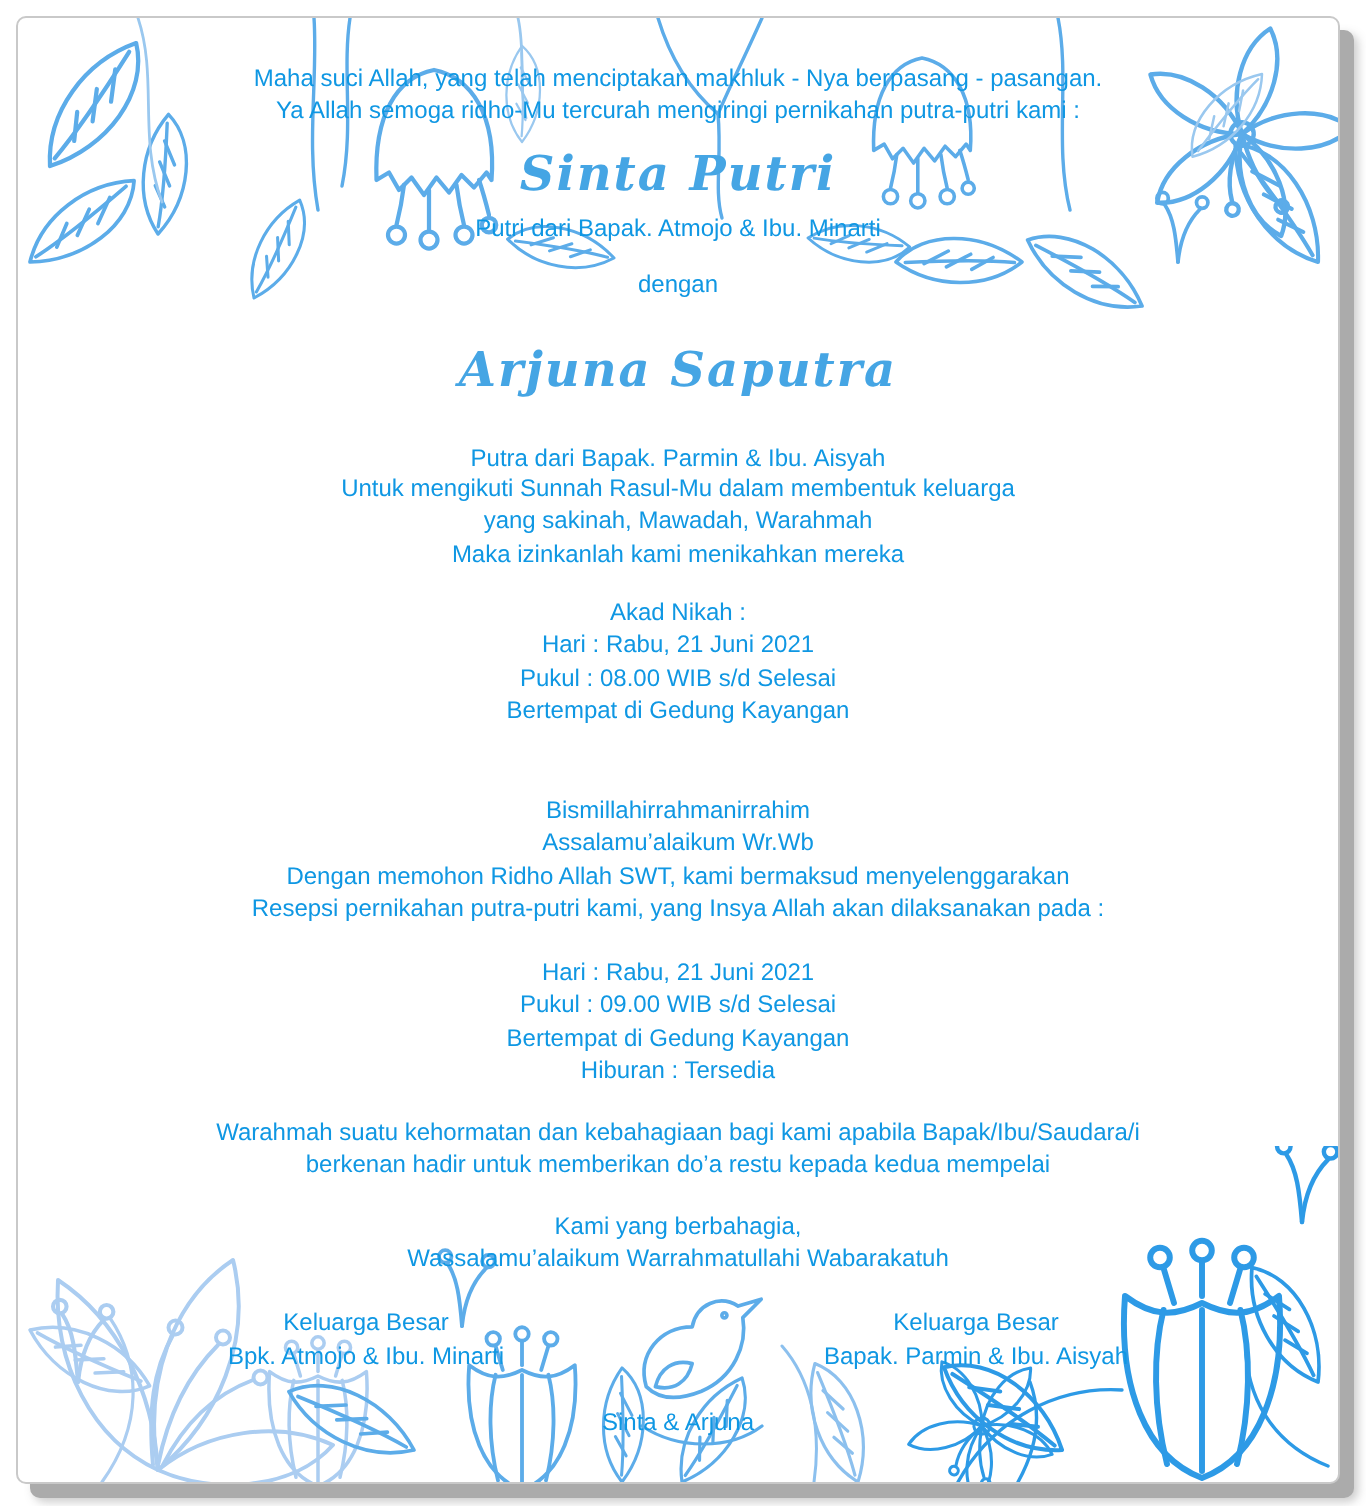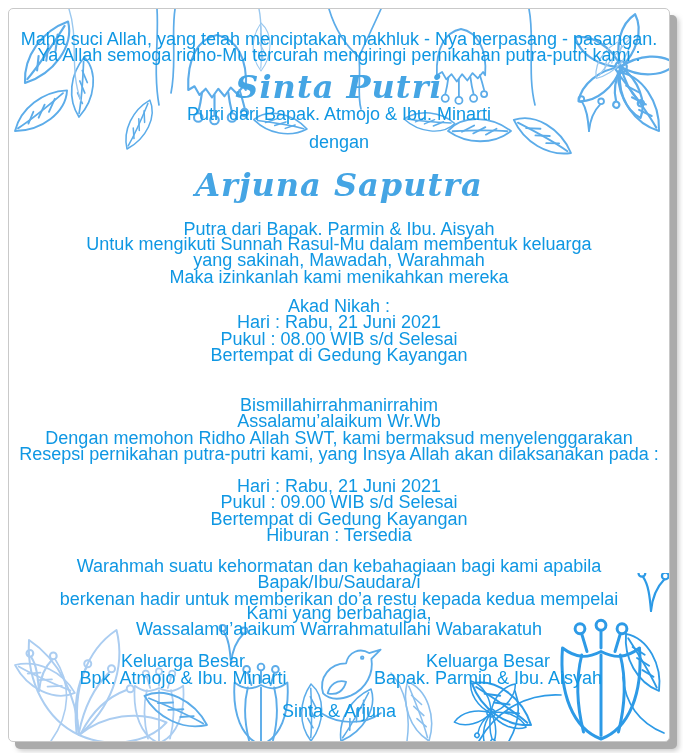--- a/index.html
+++ b/index.html
@@ -16,25 +16,25 @@
   .card{
     position:absolute;left:8px;top:8px;width:662px;height:734px;
     background:#fff;border:1px solid #c9c9c9;border-radius:5px;
     box-shadow:7px 7px 0 #ababab, 9px 9px 5px rgba(140,140,140,.45);
     overflow:hidden;
   }
   .deco{position:absolute;left:0;z-index:1;pointer-events:none;}
   .deco.top{top:0;}
   .deco.bottom{bottom:0;}
   .txt{position:absolute;left:0;width:100%;text-align:center;z-index:2;
-       color:var(--blue);font-size:18px;line-height:16.4px;}
+       color:var(--blue);font-size:12px;line-height:16.4px;}
   .script{font-family:"DejaVu Serif",serif;font-style:italic;font-weight:700;
-          font-size:32px;line-height:40px;color:var(--script);letter-spacing:1px;}
+          font-size:24px;line-height:40px;color:var(--script);letter-spacing:1px;}
   .family{position:absolute;width:268px;text-align:center;z-index:2;
-          color:var(--blue);font-size:18px;line-height:16.5px;}
+          color:var(--blue);font-size:12px;line-height:16.5px;}
 </style>
 </head>
 <body>
 
 <div class="canvas">
   <div class="card">
 
     <svg class="deco top" width="662" height="152" viewBox="0 0 662 152" fill="none">
       <defs>
         <g id="leaf">

